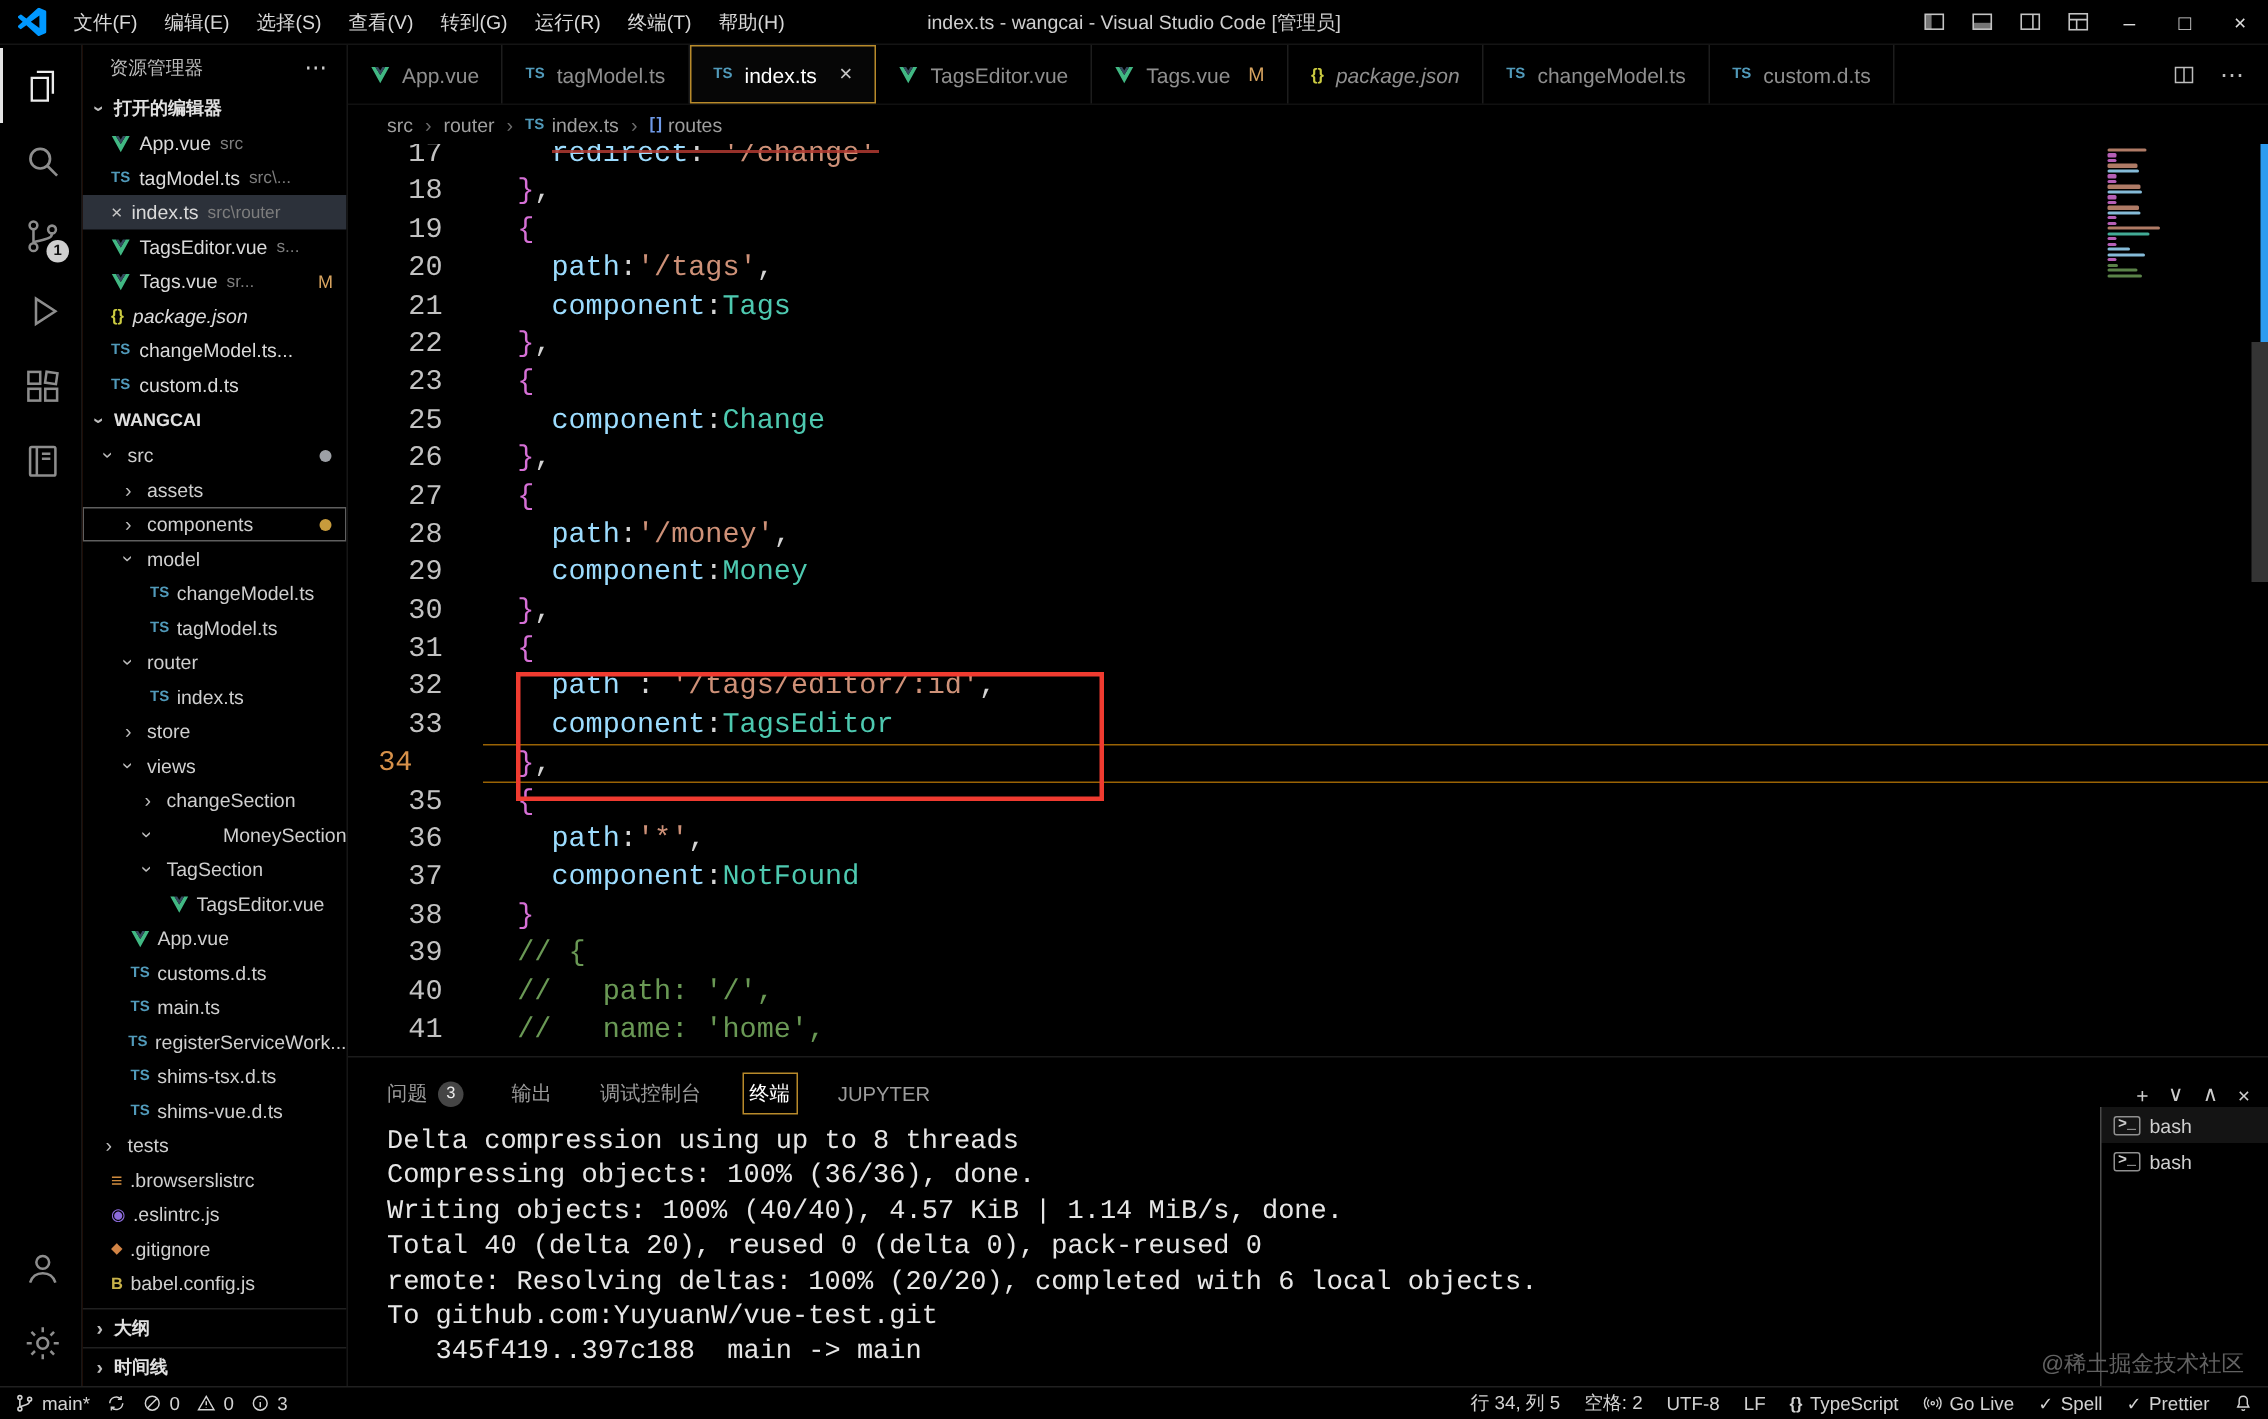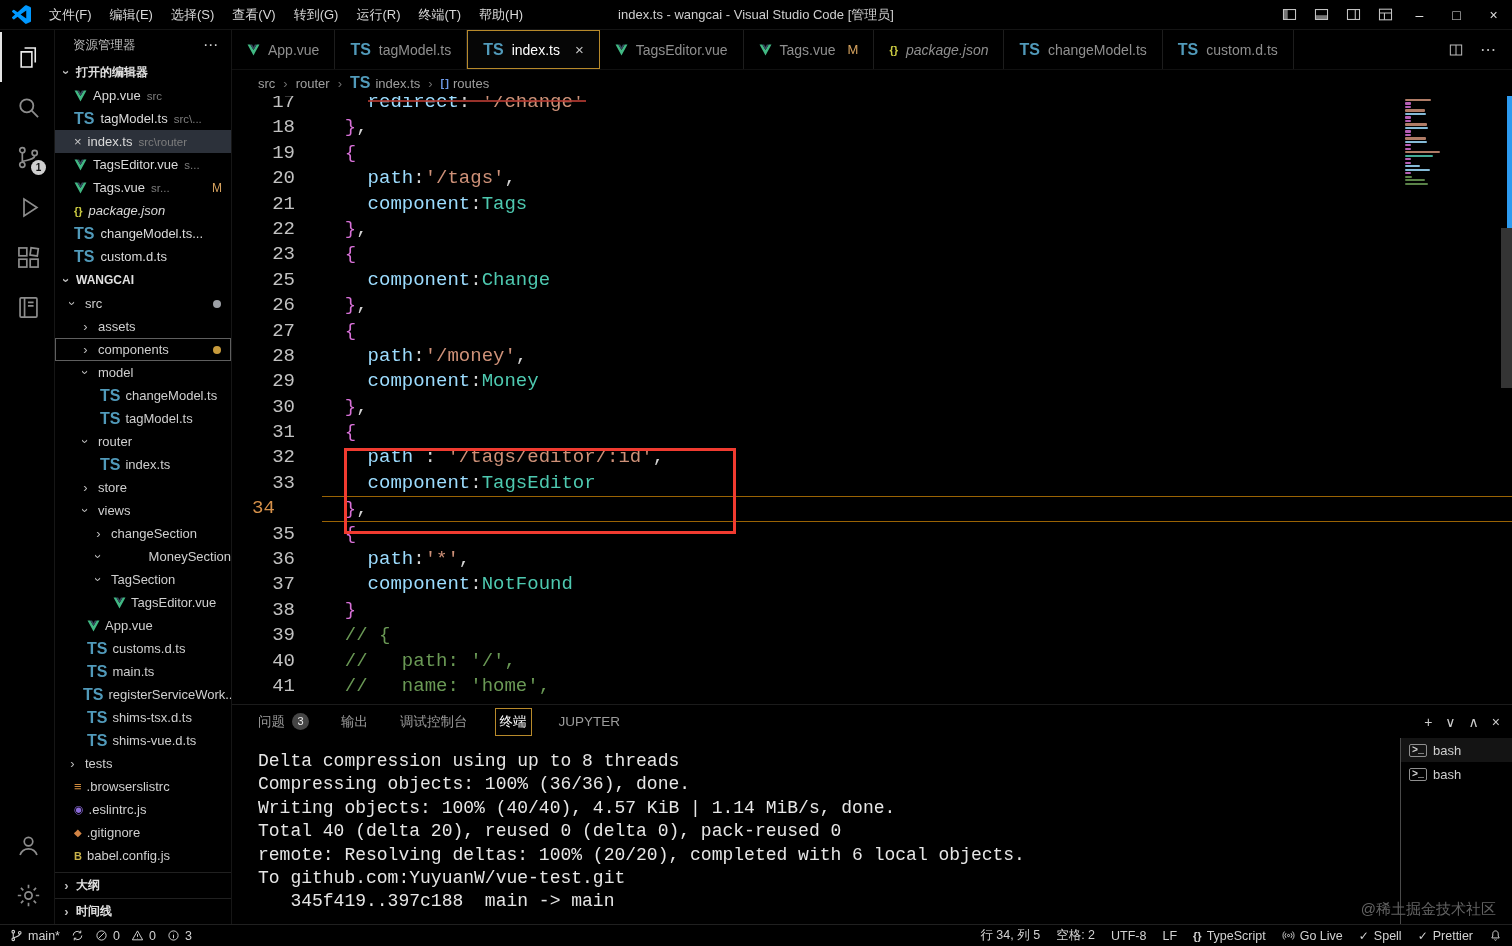--- a/index.html
+++ b/index.html
@@ -50,21 +50,21 @@
   .mod-badge{margin-left:auto;margin-right:9px;color:#d7a35f;font-size:12px;flex:0 0 auto;}
   .italic{font-style:italic;}
   #file-tree{flex:1 1 auto;overflow:hidden;}
   .tree-row{height:23px;display:flex;align-items:center;gap:5px;white-space:nowrap;overflow:hidden;}
   .tree-row.focused{outline:1px solid #5f5f5f;outline-offset:-1px;}
   .tree-name{color:#cfcfcf;}
   .tree-dot{width:8px;height:8px;border-radius:50%;margin-left:auto;margin-right:10px;flex:0 0 8px;}
   #sidebar-bottom{flex:0 0 auto;}
 
   .icon{display:inline-flex;align-items:center;justify-content:center;flex:0 0 auto;}
-  .ic-ts{color:#519aba;font-size:16px;font-weight:bold;font-style:normal;}
+  .ic-ts{color:#519aba;font-size:10px;font-weight:bold;font-style:normal;}
   .ic-json{color:#cbcb41;font-size:11px;font-weight:bold;font-style:normal;}
   .ic-cfg{color:#cf8b3e;font-size:13px;font-style:normal;}
   .ic-esl{color:#8c6bdb;font-size:11px;font-style:normal;}
   .ic-git{color:#d28445;font-size:10px;font-style:normal;}
   .ic-babel{color:#c8b24a;font-size:11px;font-weight:bold;font-style:normal;}
   .ic-close{color:#c8c8c8;font-size:13px;font-style:normal;font-weight:normal;}
   .ic-arr{color:#6f9ae8;font-size:11px;font-weight:bold;letter-spacing:-1px;font-style:normal;}
   .ic-braces{font-size:11px;font-style:normal;}
   .ic-check{font-size:12px;font-style:normal;}
   .ic-term{font-family:"Liberation Mono","DejaVu Sans Mono",monospace;font-size:10px;
@@ -100,21 +100,21 @@
     border:3px solid #f03b30;z-index:6;pointer-events:none;}
   #err-line{position:absolute;left:136px;top:4px;width:218px;height:2px;background:#b23a31;opacity:.85;}
   #minimap{position:absolute;right:12px;top:3px;width:95px;display:flex;flex-direction:column;gap:1.3px;}
   .mm-bar{height:2.2px;border-radius:1px;opacity:.85;}
   #sb-blue{position:absolute;right:0;top:0;width:5px;height:132px;background:#2d9bf0;}
   #sb-thumb{position:absolute;right:0;top:132px;width:11px;height:160px;background:rgba(150,150,150,.35);}
 
   
   #panel{height:220px;flex:0 0 220px;background:#000;border-top:1px solid #1b1b1b;
     position:relative;display:flex;flex-direction:column;}
-  #panel-header{height:33px;flex:0 0 33px;display:flex;align-items:center;padding:0 12px 0 26px;}
+  #panel-header{height:33px;flex:0 0 33px;display:flex;align-items:flex-end;padding:0 12px 0 26px;}
   #panel-tabs{display:flex;gap:32px;font-size:13.5px;color:#9c9c9c;align-items:center;}
   .panel-tab{display:flex;align-items:center;gap:7px;white-space:nowrap;}
   .panel-tab.active{color:#fff;outline:1px solid #b88a2b;outline-offset:4px;}
   .p-badge{width:17px;height:17px;border-radius:50%;background:#454545;color:#ededed;font-size:11px;
     line-height:17px;text-align:center;}
   #panel-actions{margin-left:auto;display:flex;gap:13px;color:#cccccc;font-size:14px;align-items:center;}
   #panel-body{flex:1;display:flex;min-height:0;position:relative;}
   #terminal{flex:1;padding:12px 0 0 26px;font-family:"Liberation Mono","DejaVu Sans Mono",monospace;
     font-size:18px;line-height:23.4px;color:#e6e6e6;white-space:pre;overflow:hidden;}
   #terminal-side{width:112px;flex:0 0 112px;border-left:1px solid #4a4a4a;}

